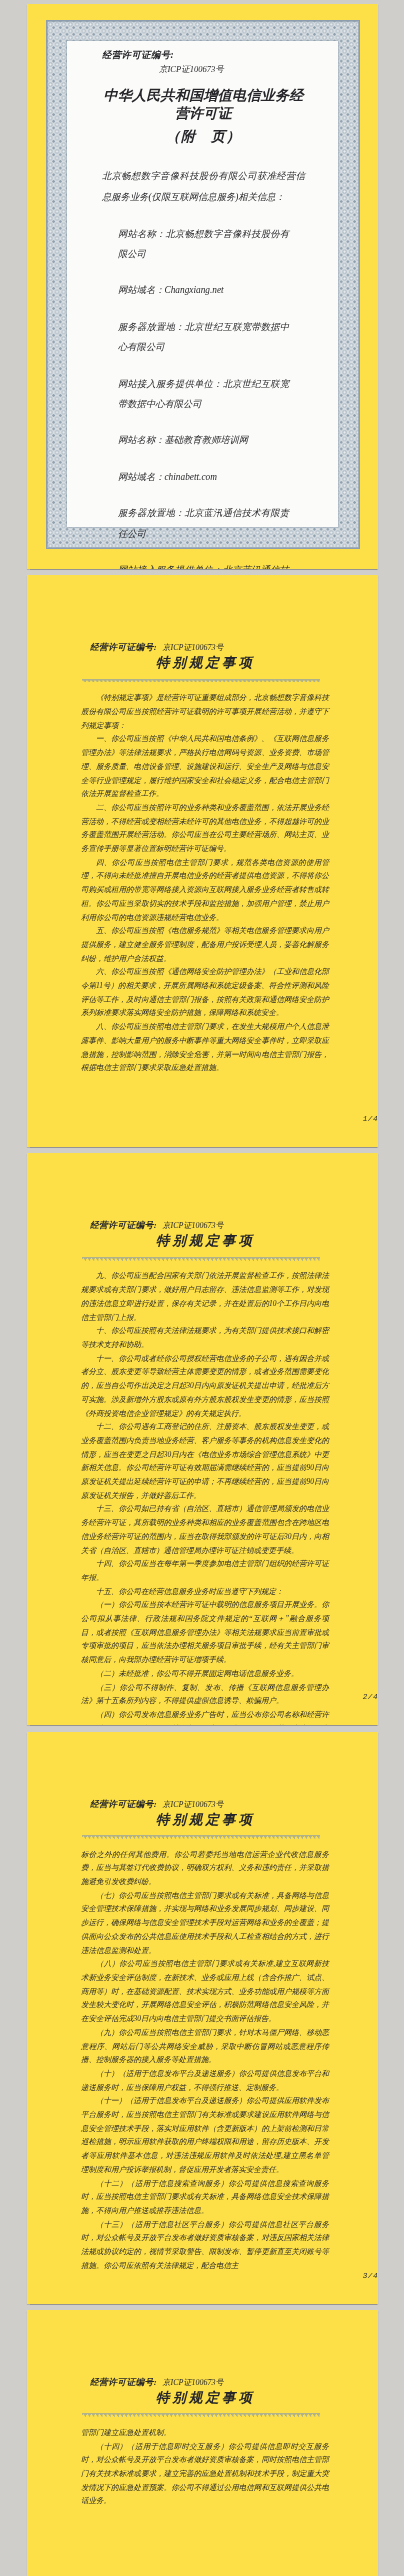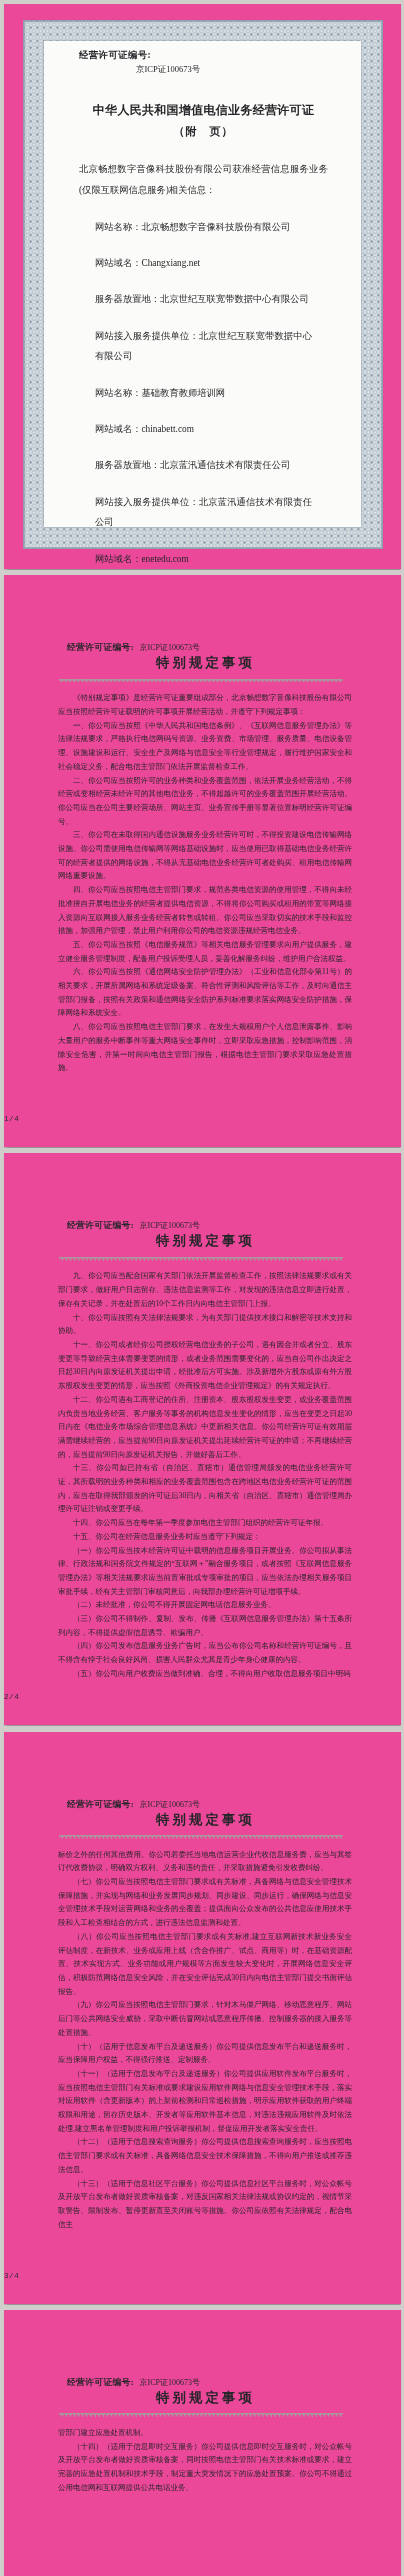--- a/index.html
+++ b/index.html
@@ -4,24 +4,25 @@
 <style>
   html,body{margin:0;padding:0;}
   body{
     background:#cfcecb;
     font-family:"Liberation Serif","DejaVu Serif",serif;
     color:#26262a;
   }
   #doc{width:405px;margin:0 auto;padding:4.1px 0 3.1px;}
   .page{
     position:relative;
-    width:397px;margin:0 auto 6.2px;
-    background:#ec4899;
+    width:351px;margin:0 auto 6.2px;
+    background:#fde047;
     box-shadow:0 0.5px 1px rgba(0,0,0,.28);
     overflow:hidden;
+    font-style:italic;
   }
   .page:last-child{margin-bottom:0;}
 
   
   .cover-frame{
     position:absolute;left:18.5px;right:18.5px;top:15.5px;bottom:20.6px;
     background:
       radial-gradient(circle, rgba(255,255,255,.75) 0.8px, transparent 1.2px) 0 0/6.7px 6.7px,
       radial-gradient(circle, #8fa0af 1px, transparent 1.5px) 3.3px 3.3px/6.7px 6.7px,
       radial-gradient(circle, #b9c4cd 2.1px, transparent 2.5px) 0 0/6.7px 6.7px,
@@ -30,22 +31,22 @@
     box-shadow:inset 0 0 0 1px rgba(142,158,174,.7);
   }
   .cover-inner{
     position:absolute;left:40px;right:40px;top:37px;bottom:42px;
     background:#fbfbf9;
     box-shadow:0 0 0 0.5px #97a6b4;
   }
   .cover-content{position:relative;z-index:2;padding:45px 73px 0 75px;}
   .cover-lic-label{font-size:9.3px;font-weight:bold;letter-spacing:0.5px;}
   .cover-lic-no{font-size:8.5px;margin:1.5px 0 0 57px;}
-  .cover-title{margin:26px 0 0;text-align:center;font-size:12px;font-weight:bold;letter-spacing:0.3px;}
-  .cover-subtitle{margin-top:5.2px;text-align:center;font-size:11px;font-weight:bold;letter-spacing:1px;}
+  .cover-title{margin:11px 0 0;text-align:center;font-size:14px;font-weight:bold;letter-spacing:0.3px;}
+  .cover-subtitle{margin-top:5.2px;text-align:center;font-size:14px;font-weight:bold;letter-spacing:1px;}
   .cover-intro{margin:20.6px 0 0;font-size:9.3px;line-height:20.6px;text-align:justify;}
   .entry{margin:16px;font-size:9.3px;line-height:20.4px;text-align:justify;}
 
   
   .prov-header{position:absolute;top:67px;left:63px;white-space:nowrap;}
   .prov-lic-label{font-size:8.8px;font-weight:bold;letter-spacing:0.3px;}
   .prov-lic-no{font-size:8px;margin-left:3.6px;}
   .prov-title{
     position:absolute;top:79px;left:0;right:0;margin:0;
     text-align:center;font-size:13.4px;font-weight:bold;letter-spacing:3.1px;padding-left:6px;
@@ -58,21 +59,21 @@
     opacity:.8;
   }
   .prov-body{position:absolute;top:116px;left:54px;right:49px;}
   .prov-body p{
     margin:0;font-size:7.5px;line-height:13.7px;
     text-align:justify;text-indent:2em;
   }
   .prov-body p.cont{text-indent:0;}
   .page-no{
     position:absolute;bottom:24px;left:0;right:0;
-    text-align:left;font-size:7.7px;color:#2e2e32;letter-spacing:0.5px;
+    text-align:right;font-size:7.7px;color:#2e2e32;letter-spacing:0.5px;
     font-family:"Liberation Mono","DejaVu Sans Mono",monospace;
   }
 </style>
 </head>
 <body>
 
 <div id="doc">
 
   <section class="page cover" style="height:565px">
     <div class="cover-frame"></div>
@@ -102,21 +103,20 @@
     <div class="prov-header">
       <span class="prov-lic-label">经营许可证编号:</span>
       <span class="prov-lic-no">京ICP证100673号</span>
     </div>
     <h2 class="prov-title">特别规定事项</h2>
     <div class="zigzag"></div>
     <div class="prov-body">
       <p>《特别规定事项》是经营许可证重要组成部分，北京畅想数字音像科技股份有限公司应当按照经营许可证载明的许可事项开展经营活动，并遵守下列规定事项：</p>
       <p>一、你公司应当按照《中华人民共和国电信条例》、《互联网信息服务管理办法》等法律法规要求，严格执行电信网码号资源、业务资费、市场管理、服务质量、电信设备管理、设施建设和运行、安全生产及网络与信息安全等行业管理规定，履行维护国家安全和社会稳定义务，配合电信主管部门依法开展监督检查工作。</p>
       <p>二、你公司应当按照许可的业务种类和业务覆盖范围，依法开展业务经营活动，不得经营或变相经营未经许可的其他电信业务，不得超越许可的业务覆盖范围开展经营活动。你公司应当在公司主要经营场所、网站主页、业务宣传手册等显著位置标明经营许可证编号。</p>
-      <p>三、你公司在未取得国内通信设施服务业务经营许可时，不得投资建设电信传输网络设施。你公司需使用电信传输网等网络基础设施时，应当使用已取得基础电信业务经营许可的经营者提供的网络设施，不得从无基础电信业务经营许可者处购买、租用电信传输网网络重要设施。</p>
       <p>四、你公司应当按照电信主管部门要求，规范各类电信资源的使用管理，不得向未经批准擅自开展电信业务的经营者提供电信资源，不得将你公司购买或租用的带宽等网络接入资源向互联网接入服务业务经营者转售或转租。你公司应当采取切实的技术手段和监控措施，加强用户管理，禁止用户利用你公司的电信资源违规经营电信业务。</p>
       <p>五、你公司应当按照《电信服务规范》等相关电信服务管理要求向用户提供服务，建立健全服务管理制度，配备用户投诉受理人员，妥善化解服务纠纷，维护用户合法权益。</p>
       <p>六、你公司应当按照《通信网络安全防护管理办法》（工业和信息化部令第11号）的相关要求，开展所属网络和系统定级备案、符合性评测和风险评估等工作，及时向通信主管部门报备，按照有关政策和通信网络安全防护系列标准要求落实网络安全防护措施，保障网络和系统安全。</p>
       <p>八、你公司应当按照电信主管部门要求，在发生大规模用户个人信息泄露事件、影响大量用户的服务中断事件等重大网络安全事件时，立即采取应急措施，控制影响范围，消除安全危害，并第一时间向电信主管部门报告，根据电信主管部门要求采取应急处置措施。</p>
     </div>
     <div class="page-no">1/4</div>
   </section>
 
   <section class="page prov" style="height:572px">
     <div class="prov-header">

